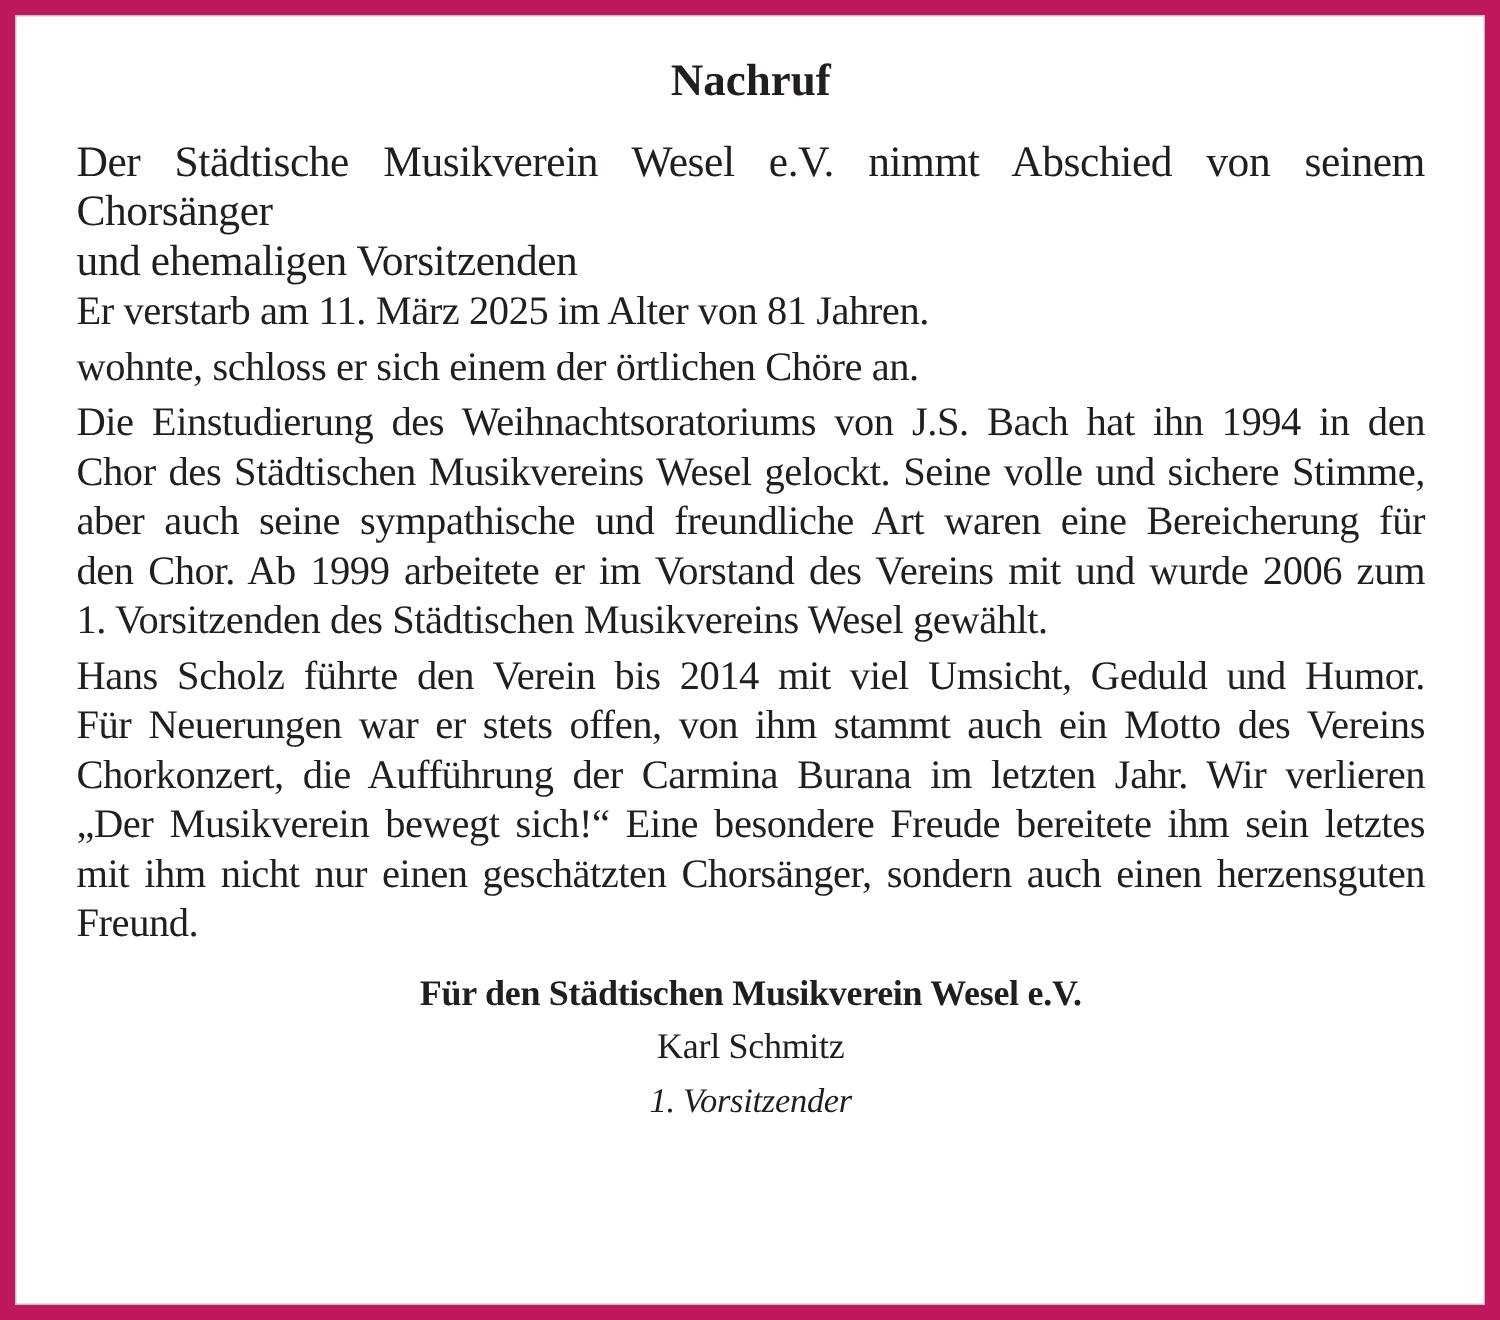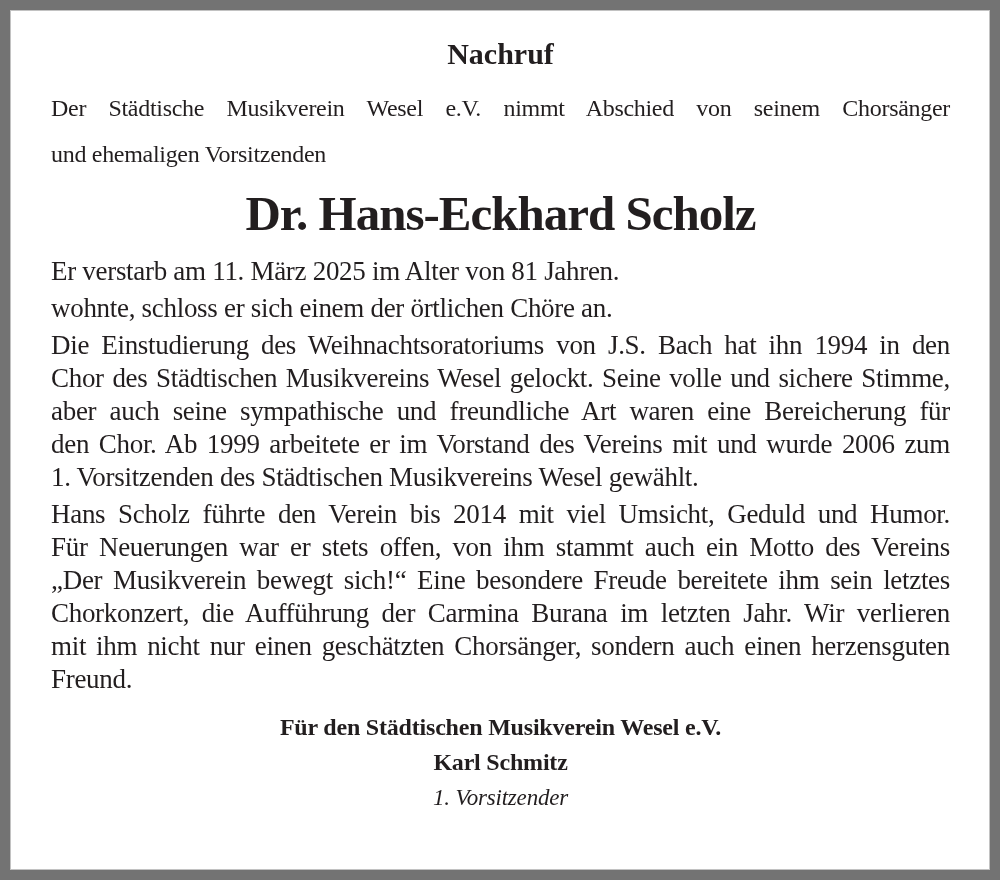--- a/index.html
+++ b/index.html
@@ -5,21 +5,21 @@
   html, body {
     margin: 0;
     padding: 0;
     background: #ffffff;
   }
   .frame {
     position: relative;
     width: 1000px;
     height: 880px;
     box-sizing: border-box;
-    border: 10px solid #737373;
+    border: 10px solid #be185d;
     outline: none;
     background: #ffffff;
     font-family: "Liberation Serif", "DejaVu Serif", serif;
     color: #221e1f;
     padding: 26px 40px 0 41px;
     overflow: hidden;
   }
   
   .inner {
     position: absolute;
@@ -28,21 +28,21 @@
     pointer-events: none;
   }
   .title {
     font-size: 30px;
     line-height: 36px;
     font-weight: bold;
     text-align: center;
     margin: 0 0 20px 0;
     letter-spacing: 0;
   }
-  .intro .line { font-size: 24px; line-height: 33px; letter-spacing: -0.3px; margin-top: 13px; }
+  .intro .line { font-size: 29px; line-height: 33px; letter-spacing: -0.3px; }
   .headline {
     font-size: 49px;
     line-height: 58px;
     font-weight: bold;
     text-align: center;
     letter-spacing: -1px;
     margin: 14px 0 12px 0;
     white-space: nowrap;
   }
   .para { margin: 0 0 4px 0; }
@@ -63,21 +63,21 @@
   }
   .closing .org {
     font-size: 24px;
     line-height: 35px;
     font-weight: bold;
     letter-spacing: -0.2px;
   }
   .closing .signatory {
     font-size: 24px;
     line-height: 35px;
-    font-weight: bold;
+    font-weight: normal;
     letter-spacing: -0.2px;
   }
   .closing .role {
     font-size: 23px;
     line-height: 35px;
     font-weight: normal;
     letter-spacing: -0.2px;
     font-style: italic;
   }
 </style>
@@ -87,43 +87,42 @@
 <div class="frame">
   <div class="inner"></div>
 
   <div class="title">Nachruf</div>
 
   <div class="intro">
     <div class="line just">Der Städtische Musikverein Wesel e.V. nimmt Abschied von seinem Chorsänger</div>
     <div class="line">und ehemaligen Vorsitzenden</div>
   </div>
 
-  <div class="headline">Dr. Hans-Eckhard Scholz</div>
 
   <div class="para">
     <div class="line">Er verstarb am 11. März 2025 im Alter von 81 Jahren.</div>
   </div>
 
   <div class="para">
     <div class="line">wohnte, schloss er sich einem der örtlichen Chöre an.</div>
   </div>
 
   <div class="para">
     <div class="line just">Die Einstudierung des Weihnachtsoratoriums von J.S. Bach hat ihn 1994 in den</div>
     <div class="line just">Chor des Städtischen Musikvereins Wesel gelockt. Seine volle und sichere Stimme,</div>
     <div class="line just">aber auch seine sympathische und freundliche Art waren eine Bereicherung für</div>
     <div class="line just">den Chor. Ab 1999 arbeitete er im Vorstand des Vereins mit und wurde 2006 zum</div>
     <div class="line">1. Vorsitzenden des Städtischen Musikvereins Wesel gewählt.</div>
   </div>
 
   <div class="para">
     <div class="line just">Hans Scholz führte den Verein bis 2014 mit viel Umsicht, Geduld und Humor.</div>
     <div class="line just">Für Neuerungen war er stets offen, von ihm stammt auch ein Motto des Vereins</div>
+    <div class="line just">Chorkonzert, die Aufführung der Carmina Burana im letzten Jahr. Wir verlieren</div>
     <div class="line just">„Der Musikverein bewegt sich!“ Eine besondere Freude bereitete ihm sein letztes</div>
-    <div class="line just">Chorkonzert, die Aufführung der Carmina Burana im letzten Jahr. Wir verlieren</div>
     <div class="line just">mit ihm nicht nur einen geschätzten Chorsänger, sondern auch einen herzensguten</div>
     <div class="line">Freund.</div>
   </div>
 
   <div class="closing">
     <div class="org">Für den Städtischen Musikverein Wesel e.V.</div>
     <div class="signatory">Karl Schmitz</div>
     <div class="role">1. Vorsitzender</div>
   </div>
 </div>

